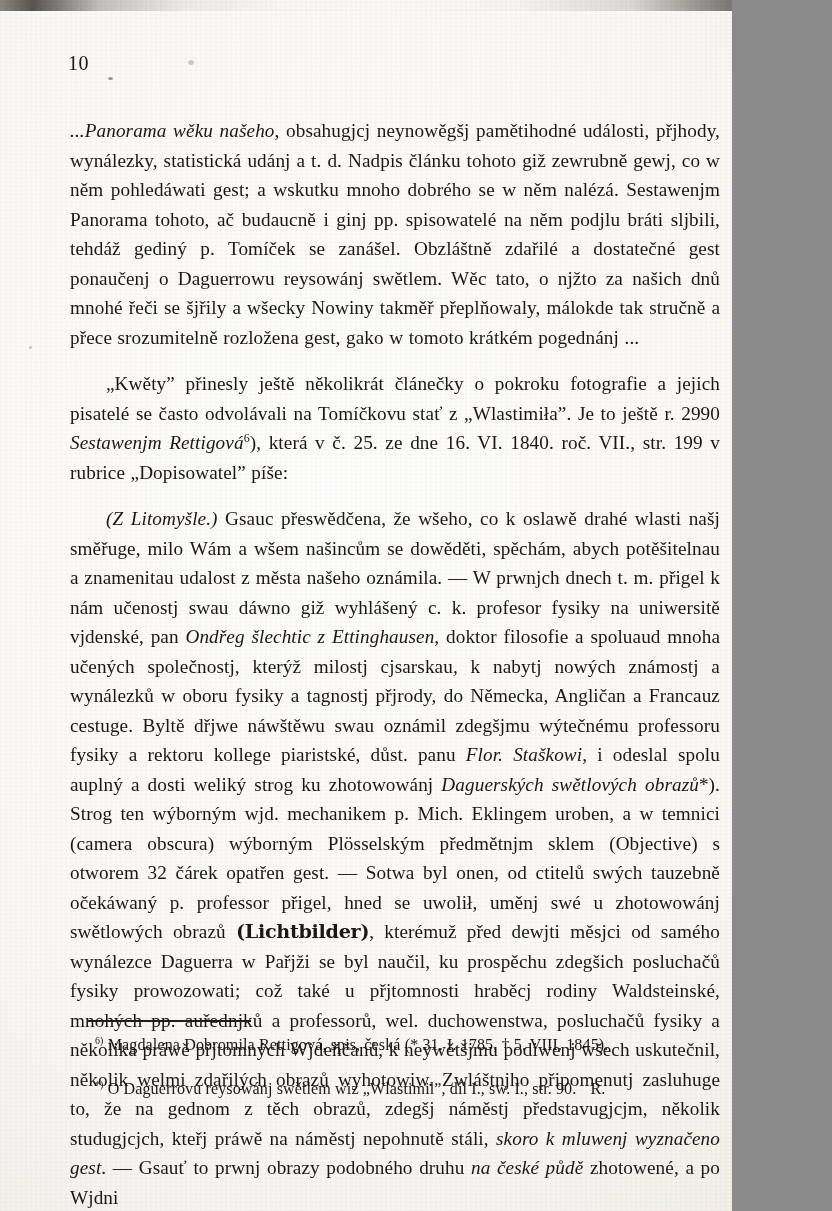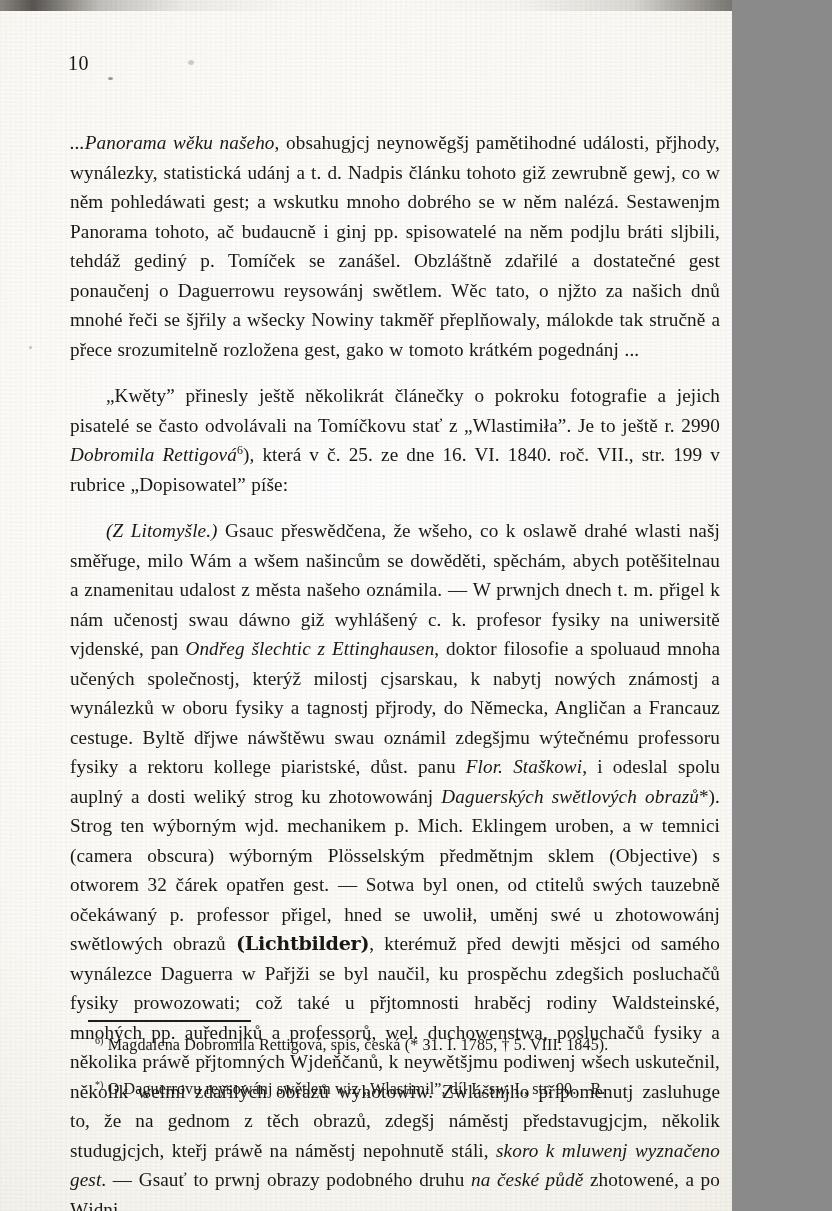--- a/index.html
+++ b/index.html
@@ -89,21 +89,21 @@
   }
 
   .textblock {
     position: absolute;
     left: 70px;
     top: 112px;
     width: 650px;
   }
 
   p.para {
-    margin: 16px 0 0 0;
+    margin: 4px 0 0 0;
     font-size: 19.2px;
     line-height: 29.5px;
     text-align: justify;
     text-indent: 0;
     letter-spacing: 0.1px;
     word-spacing: 0.6px;
   }
   p.para + p.para {
     margin-top: 17px;
   }
@@ -179,21 +179,21 @@
   <div class="speck" style="left:29px;top:346px;width:3px;height:3px;opacity:.3;"></div>
 
   <div class="content">
 
     <div class="folio">10</div>
 
     <div class="textblock">
 
       <p class="para"><i>...Panorama wěku našeho</i><span>, obsahugjcj neynowěgšj pamětihodné události, přjhody, wynálezky, statistická udánj a t. d. Nadpis článku tohoto giž zewrubně gewj, co w něm pohledáwati gest; a wskutku mnoho dobrého se w něm nalézá. Sestawenjm Panorama tohoto, ač budaucně i ginj pp. spisowatelé na něm podjlu bráti sljbili, tehdáž gediný p. Tomíček se zanášel. Obzláštně zdařilé a dostatečné gest ponaučenj o Daguerrowu reysowánj swětlem. Wěc tato, o njžto za našich dnů mnohé řeči se šjřily a wšecky Nowiny takměř přeplňowaly, málokde tak stručně a přece srozumitelně rozložena gest, gako w tomoto krátkém pogednánj ...</span></p>
 
-      <p class="para indent"><span>„Kwěty” přinesly ještě několikrát článečky o pokroku fotografie a jejich pisatelé se často odvolávali na Tomíčkovu stať z „Wlastimiła”. Je to ještě r. 2990 </span><i>Dobromila Rettigová</i><sup class="fn">6</sup><span>), která v č. 25. ze dne 16. VI. 1840. roč. VII., str. 199 v rubrice „Dopisowatel” píše:</span></p>
+      <p class="para indent"><span>„Kwěty” přinesly ještě několikrát článečky o pokroku fotografie a jejich pisatelé se často odvolávali na Tomíčkovu stať z „Wlastimiła”. Je to ještě r. 2990 </span><i>Sestawenjm Rettigová</i><sup class="fn">6</sup><span>), která v č. 25. ze dne 16. VI. 1840. roč. VII., str. 199 v rubrice „Dopisowatel” píše:</span></p>
 
       <p class="para indent"><i>(Z Litomyšle.)</i><span> Gsauc přeswědčena, že wšeho, co k oslawě drahé wlasti našj směřuge, milo Wám a wšem našincům se dowěděti, spěchám, abych potěšitelnau a znamenitau udalost z města našeho oznámila. — W prwnjch dnech t. m. přigel k nám učenostj swau dáwno giž wyhlášený c. k. profesor fysiky na uniwersitě vjdenské, pan </span><i>Ondřeg šlechtic z Ettinghausen</i><span>, doktor filosofie a spoluaud mnoha učených společnostj, kterýž milostj cjsarskau, k nabytj nowých známostj a wynálezků w oboru fysiky a tagnostj přjrody, do Německa, Angličan a Francauz cestuge. Byltě dřjwe náwštěwu swau oznámil zdegšjmu wýtečnému professoru fysiky a rektoru kollege piaristské, důst. panu </span><i>Flor. Staškowi</i><span>, i odeslal spolu auplný a dosti weliký strog ku zhotowowánj </span><i>Daguerských swětlových obrazů</i><span>*). Strog ten wýborným wjd. mechanikem p. Mich. Eklingem uroben, a w temnici (camera obscura) wýborným Plösselským předmětnjm sklem (Objective) s otworem 32 čárek opatřen gest. — Sotwa byl onen, od ctitelů swých tauzebně očekáwaný p. professor přigel, hned se uwolił, uměnj swé u zhotowowánj swětlowých obrazů </span><span class="fraktur">(Lichtbilder)</span><span>, kterémuž před dewjti měsjci od samého wynálezce Daguerra w Pařjži se byl naučil, ku prospěchu zdegšich posluchačů fysiky prowozowati; což také u přjtomnosti hraběcj rodiny Waldsteinské, mnohých pp. auřednjků a professorů, wel. duchowenstwa, posluchačů fysiky a několika práwě přjtomných Wjdeňčanů, k neywětšjmu podiwenj wšech uskutečnil, několik welmi zdařilých obrazů wyhotowiw. Zwláštnjho připomenutj zasluhuge to, že na gednom z těch obrazů, zdegšj náměstj představugjcjm, několik studugjcjch, kteřj práwě na náměstj nepohnutě stáli, </span><i>skoro k mluwenj wyznačeno gest</i><span>. — Gsauť to prwnj obrazy podobného druhu </span><i>na české půdě</i><span> zhotowené, a po Wjdni</span></p>
 
     </div>
 
     <div class="fn-rule"></div>
 
     <div class="footnotes">
       <p class="footnote"><sup class="fn">6)</sup> <span>Magdalena Dobromila Rettigová, spis, česká (* 31. I. 1785, † 5. VIII. 1845).</span></p>
       <p class="footnote"><sup class="fn">*)</sup> <span>O Daguerrovu reysowánj swětlem wiz „Wlastimil”, díl I., sw. I., str. 90.</span><span class="fn-tail">R.</span></p>

